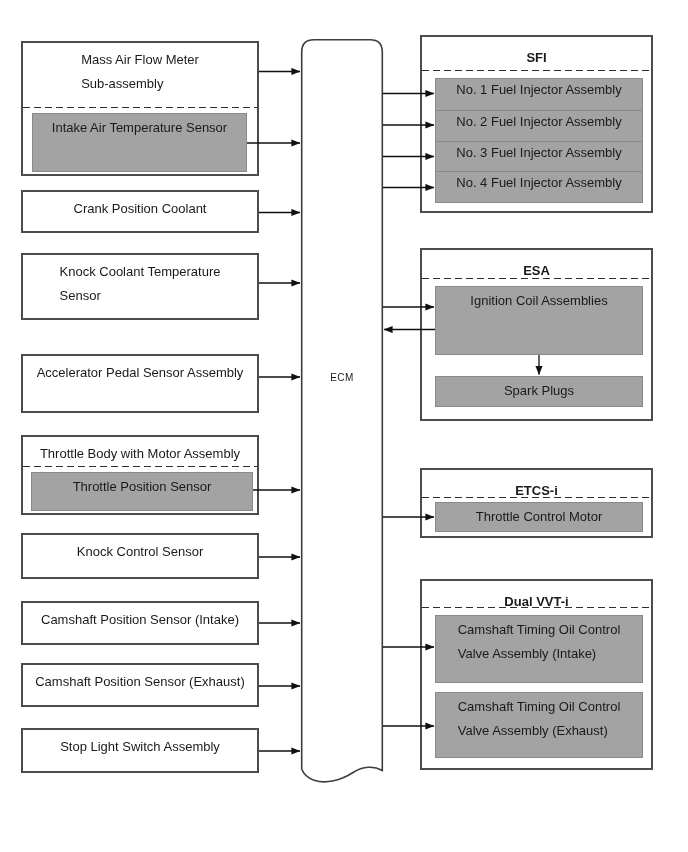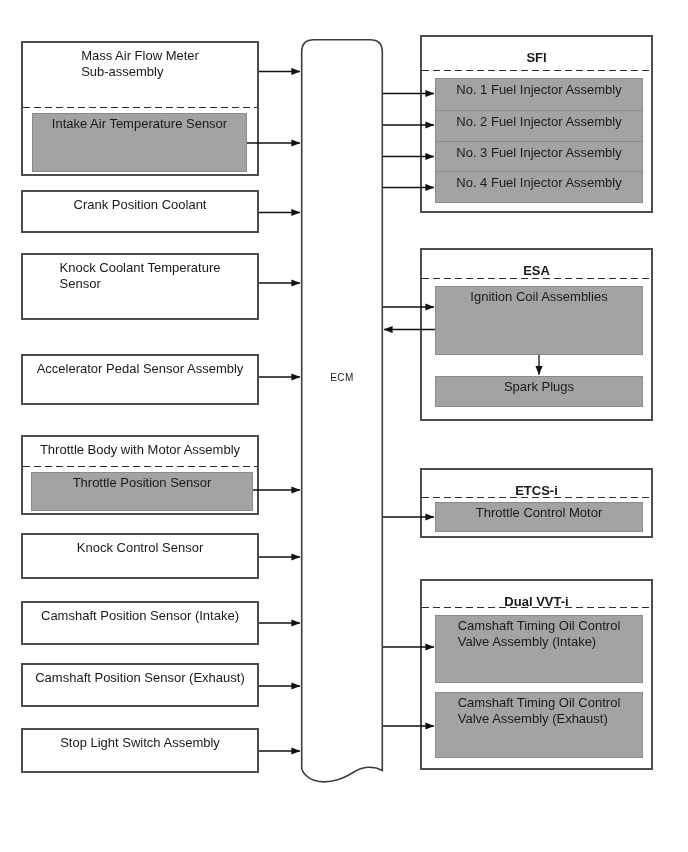--- a/index.html
+++ b/index.html
@@ -10,21 +10,21 @@
   .obox{
     position:absolute;box-sizing:border-box;background:#ffffff;
     border:2px solid #4c4c4c;text-align:center;
   }
   .ibox{
     position:absolute;box-sizing:border-box;background:#a3a3a3;
     border:1.5px solid #8a8a8a;text-align:center;
   }
   .lbl{
     display:inline-block;text-align:left;white-space:pre-line;
-    font-size:13px;line-height:16px;
+    font-size:13px;line-height:24px;
   }
   .obox > .lbl{padding-top:5px;}
   .ibox .lbl{padding-top:2px;}
   .title{display:block;font-size:13px;padding-top:13px;font-weight:bold;}
   .dash{
     position:absolute;left:0;right:0;height:1px;
     background:repeating-linear-gradient(90deg,#2e2e2e 0 7px,transparent 7px 11px);
   }
   .rows{position:absolute;inset:0;display:grid;grid-template-rows:repeat(4,1fr);}
   .row{font-size:13px;padding-top:3px;text-align:center;}
@@ -51,21 +51,21 @@
 
   <div class="obox" style="left:21px;top:190px;width:238px;height:43px">
     <div class="lbl">Crank Position Coolant</div>
   </div>
 
   <div class="obox" style="left:21px;top:253px;width:238px;height:67px">
     <div class="lbl">Knock Coolant Temperature
 Sensor</div>
   </div>
 
-  <div class="obox" style="left:21px;top:354px;width:238px;height:51px">
+  <div class="obox" style="left:21px;top:354px;width:238px;height:59px">
     <div class="lbl">Accelerator Pedal Sensor Assembly</div>
   </div>
 
   <div class="obox" style="left:21px;top:435px;width:238px;height:80px">
     <div class="lbl">Throttle Body with Motor Assembly</div>
     <div class="dash" style="top:29px"></div>
     <div class="ibox" style="left:8px;top:35px;width:222px;height:39px">
       <div class="lbl">Throttle Position Sensor</div>
     </div>
   </div>

